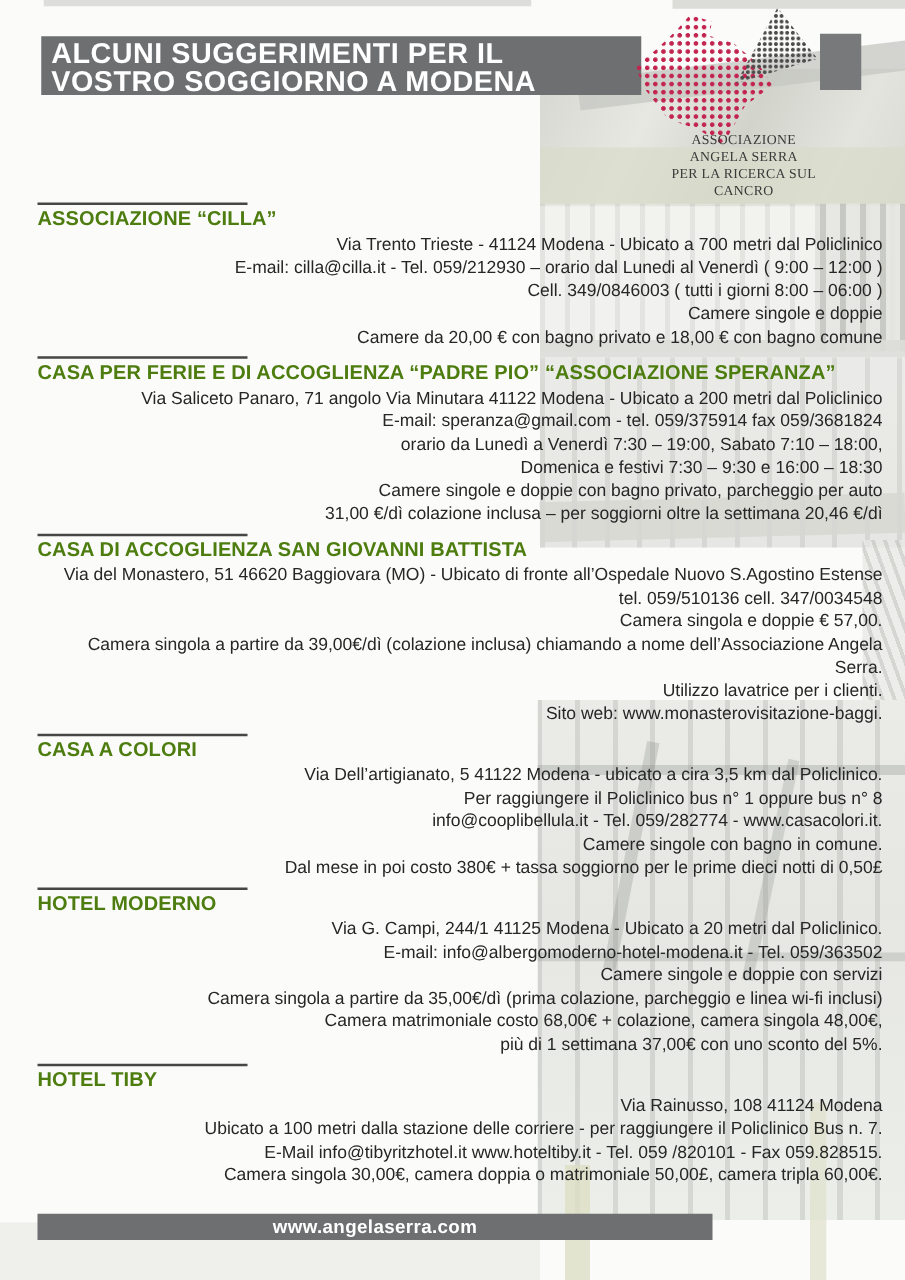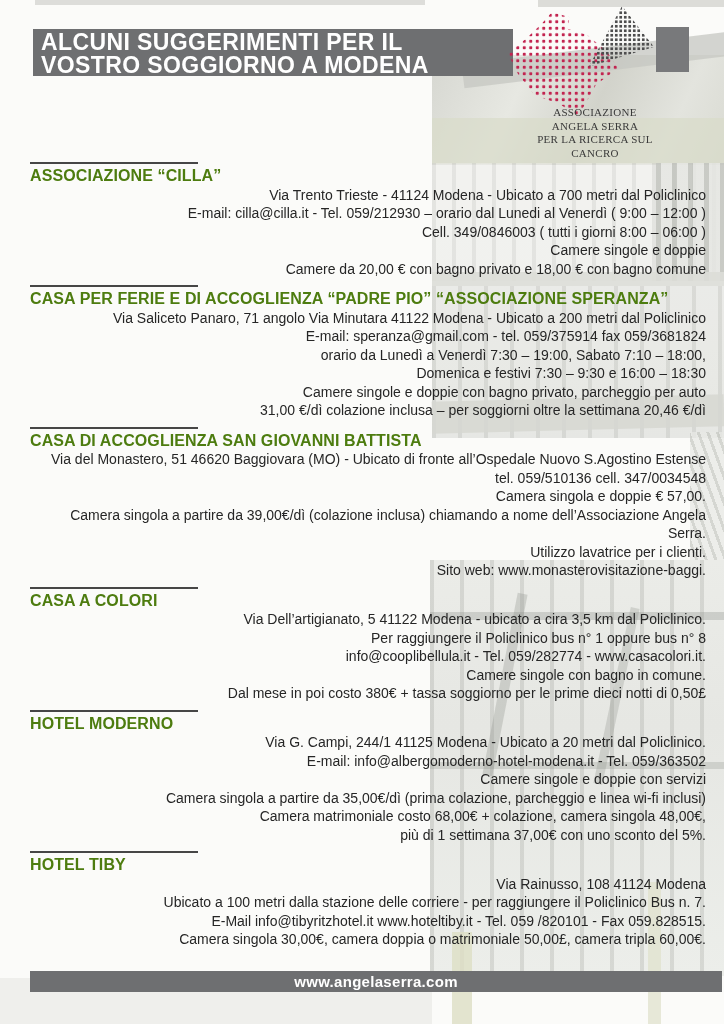--- a/index.html
+++ b/index.html
@@ -69,21 +69,21 @@
   
   .content{position:absolute;left:30px;top:160px;width:676px;z-index:2;}
   .section{margin-bottom:7px;}
   .sep{height:2px;width:168px;background:#464646;margin:2px 0 3px 0;}
   .sec-title{margin:0;font-size:16px;font-weight:bold;line-height:18.5px;color:#4d7c0f;letter-spacing:.1px;}
   .sec-lines{margin:0;text-align:right;}
   .line{margin:0;font-size:14px;line-height:18.5px;color:#262626;}
 
   
   .footer-bar{
-    position:absolute;left:30px;top:971px;width:692px;height:21px;z-index:2;
+    position:absolute;left:30px;top:971px;width:540px;height:21px;z-index:2;
     background:#6e6f71;color:#fff;font-weight:bold;font-size:15px;line-height:21px;
     text-align:center;letter-spacing:.3px;
   }
 </style>
 </head>
 <body>
 
 <div class="bg-layer">
   <div class="bg bg-topstreak-l"></div>
   <div class="bg bg-topstreak-r"></div>

